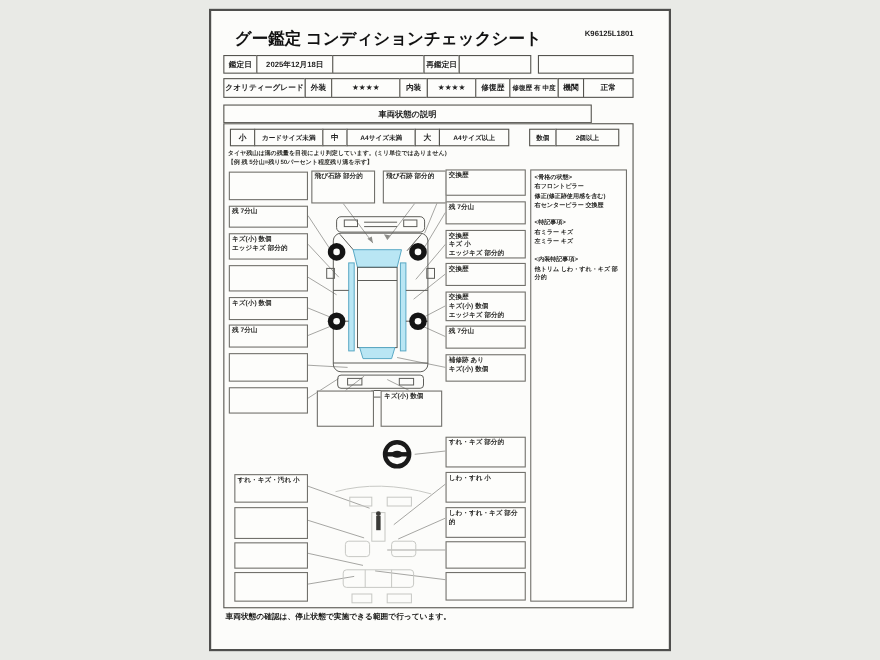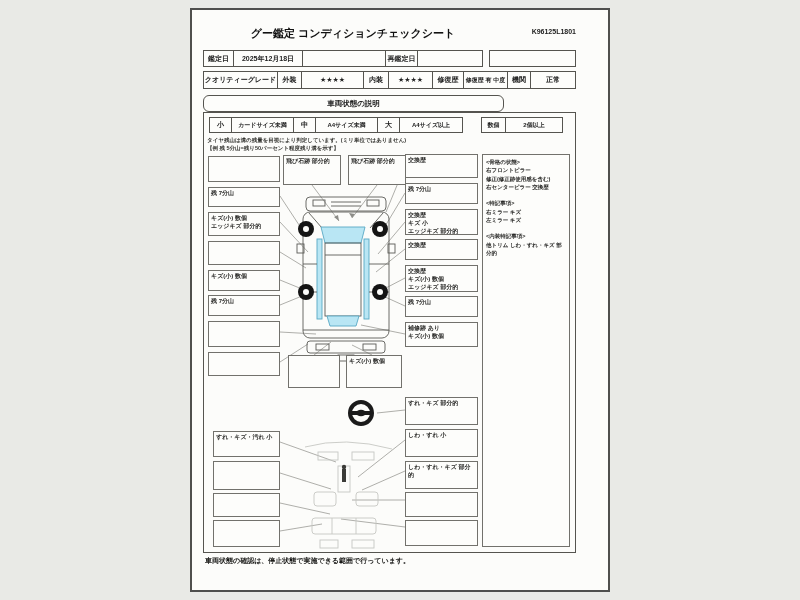--- a/index.html
+++ b/index.html
@@ -23,21 +23,21 @@
     position:absolute;z-index:2;background:#fdfdfb;border:1px solid #72716c;
     box-sizing:border-box;font-size:6px;line-height:1.35;padding:1px 2px;
     white-space:pre-line;color:#2a2a28;font-weight:bold;overflow:hidden;
   }
   .panel{
     position:absolute;z-index:2;background:#fdfdfb;border:1px solid #72716c;
     box-sizing:border-box;font-size:5.5px;line-height:1.5;padding:3px;
     white-space:pre-line;color:#2a2a28;font-weight:bold;
   }
   .smallnote{font-size:5.5px;line-height:1.4;font-weight:bold;color:#33332f;white-space:pre-line;}
-  .title{font-size:11px;font-weight:bold;color:#111;}
+  .title{font-size:15px;font-weight:bold;color:#111;}
   .code{font-size:7px;font-weight:bold;color:#222;}
   .sectionbar{
     position:absolute;z-index:2;background:#fdfdfb;border:1px solid #55544f;box-sizing:border-box;
     display:flex;align-items:center;justify-content:center;font-size:7.5px;font-weight:bold;
   }
   .bigbox{
     position:absolute;z-index:1;background:#fcfcfa;border:1px solid #55544f;box-sizing:border-box;
   }
   svg{position:absolute;left:0;top:0;z-index:1;pointer-events:none;}
   .footnote{font-size:7px;font-weight:bold;color:#1a1a18;}
@@ -60,21 +60,21 @@
 <div class="cell" style="left:203px;top:71px;width:75px;height:18px;">クオリティーグレード</div>
 <div class="cell" style="left:277px;top:71px;width:25px;height:18px;">外装</div>
 <div class="cell" style="left:301px;top:71px;width:63px;height:18px;">★★★★</div>
 <div class="cell" style="left:363px;top:71px;width:26px;height:18px;">内装</div>
 <div class="cell" style="left:388px;top:71px;width:45px;height:18px;">★★★★</div>
 <div class="cell" style="left:432px;top:71px;width:32px;height:18px;">修復歴</div>
 <div class="cell" style="left:463px;top:71px;width:45px;height:18px;font-size:6px;">修復歴 有 中度</div>
 <div class="cell" style="left:507px;top:71px;width:24px;height:18px;">機関</div>
 <div class="cell" style="left:530px;top:71px;width:46px;height:18px;">正常</div>
 
-<div class="sectionbar" style="left:203px;top:95px;width:301px;height:17px;border-radius:6px;">車両状態の説明</div>
+<div class="sectionbar" style="left:203px;top:95px;width:335px;height:17px;">車両状態の説明</div>
 
 <div class="bigbox" style="left:203px;top:112px;width:373px;height:441px;"></div>
 
 <div class="cell" style="left:209px;top:117px;width:23px;height:16px;">小</div>
 <div class="cell" style="left:231px;top:117px;width:63px;height:16px;font-size:6px;">カードサイズ未満</div>
 <div class="cell" style="left:293px;top:117px;width:23px;height:16px;">中</div>
 <div class="cell" style="left:315px;top:117px;width:63px;height:16px;font-size:6px;">A4サイズ未満</div>
 <div class="cell" style="left:377px;top:117px;width:23px;height:16px;">大</div>
 <div class="cell" style="left:399px;top:117px;width:64px;height:16px;font-size:6px;">A4サイズ以上</div>
 <div class="cell" style="left:481px;top:117px;width:25px;height:16px;font-size:6px;">数個</div>

